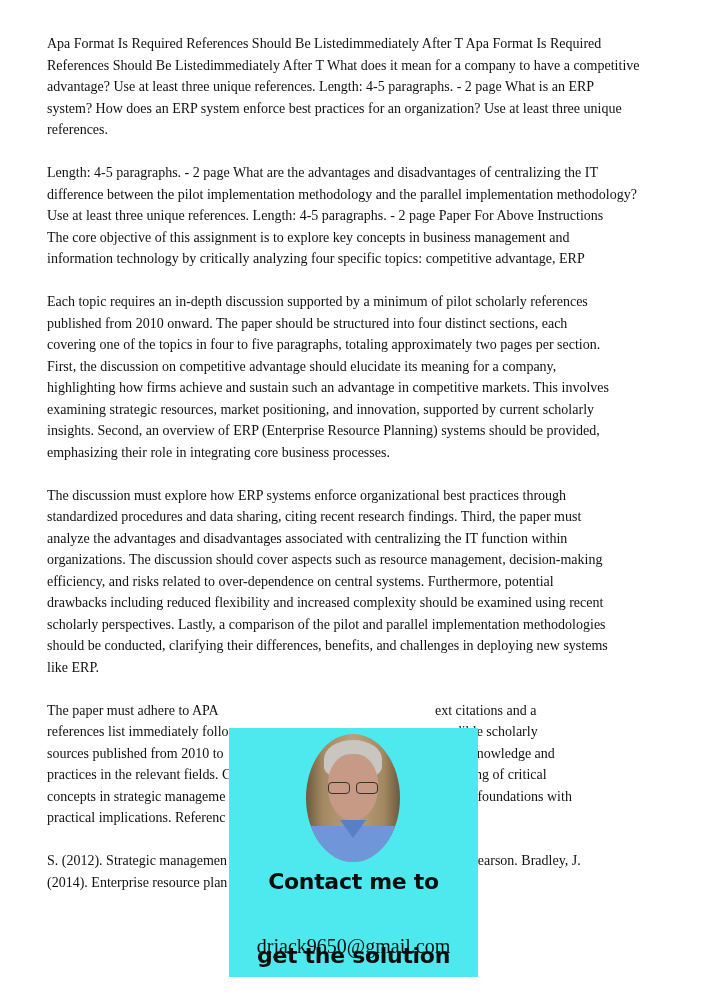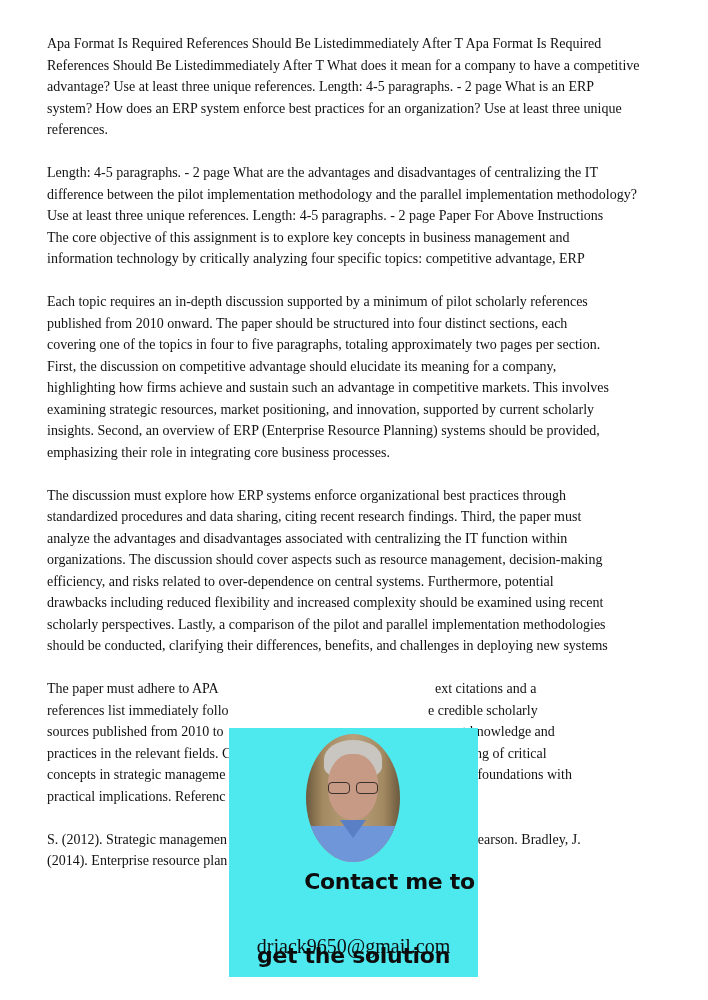--- a/index.html
+++ b/index.html
@@ -41,21 +41,21 @@
     position: absolute; left: 0; top: 92px; width: 94px; height: 40px;
     background: #6f96d8;
   }
   .portrait .collar {
     position: absolute; left: 34px; top: 86px; width: 26px; height: 18px;
     background: #5a7fc4; clip-path: polygon(0 0, 50% 100%, 100% 0);
   }
   .cta {
     position: absolute; left: 0; width: 249px; text-align: center; color: #0d0d0d;
   }
-  .cta-1 { top: 139px; font-family: "DejaVu Sans", "Liberation Sans", sans-serif; font-weight: bold; font-size: 22px; line-height: 30px; letter-spacing: -0.3px; padding-left: 36px; }
+  .cta-1 { top: 139px; font-family: "DejaVu Sans", "Liberation Sans", sans-serif; font-weight: bold; font-size: 22px; line-height: 30px; letter-spacing: -0.3px; }
   .cta-2 { top: 169px; font-family: "DejaVu Sans", "Liberation Sans", sans-serif; font-weight: bold; font-size: 22px; line-height: 30px; letter-spacing: -0.3px; margin-top: 44px; }
   .cta-email { top: 205px; font-family: "Liberation Serif", "DejaVu Serif", serif; font-weight: normal; font-size: 20px; line-height: 26px; }
 </style>
 </head>
 <body>
 
 <div class="page">
   <div class="para">
     <span class="line">Apa Format Is Required References Should Be Listedimmediately After T Apa Format Is Required</span>
     <span class="line">References Should Be Listedimmediately After T What does it mean for a company to have a competitive</span>
@@ -82,20 +82,21 @@
   </div>
   <div class="para">
     <span class="line">The discussion must explore how ERP systems enforce organizational best practices through</span>
     <span class="line">standardized procedures and data sharing, citing recent research findings. Third, the paper must</span>
     <span class="line">analyze the advantages and disadvantages associated with centralizing the IT function within</span>
     <span class="line">organizations. The discussion should cover aspects such as resource management, decision-making</span>
     <span class="line">efficiency, and risks related to over-dependence on central systems. Furthermore, potential</span>
     <span class="line">drawbacks including reduced flexibility and increased complexity should be examined using recent</span>
     <span class="line">scholarly perspectives. Lastly, a comparison of the pilot and parallel implementation methodologies</span>
     <span class="line">should be conducted, clarifying their differences, benefits, and challenges in deploying new systems</span>
+    <span class="line">like ERP.</span>
   </div>
   <div class="para">
     <span class="line" style="white-space:pre">The paper must adhere to APA                                                              ext citations and a</span>
     <span class="line" style="white-space:pre">references list immediately follo                                                         e credible scholarly</span>
     <span class="line" style="white-space:pre">sources published from 2010 to                                                          current knowledge and</span>
     <span class="line" style="white-space:pre">practices in the relevant fields. C                                                         erstanding of critical</span>
     <span class="line" style="white-space:pre">concepts in strategic manageme                                                           oretical foundations with</span>
     <span class="line" style="white-space:pre">practical implications. Referenc</span>
   </div>
   <div class="para">

